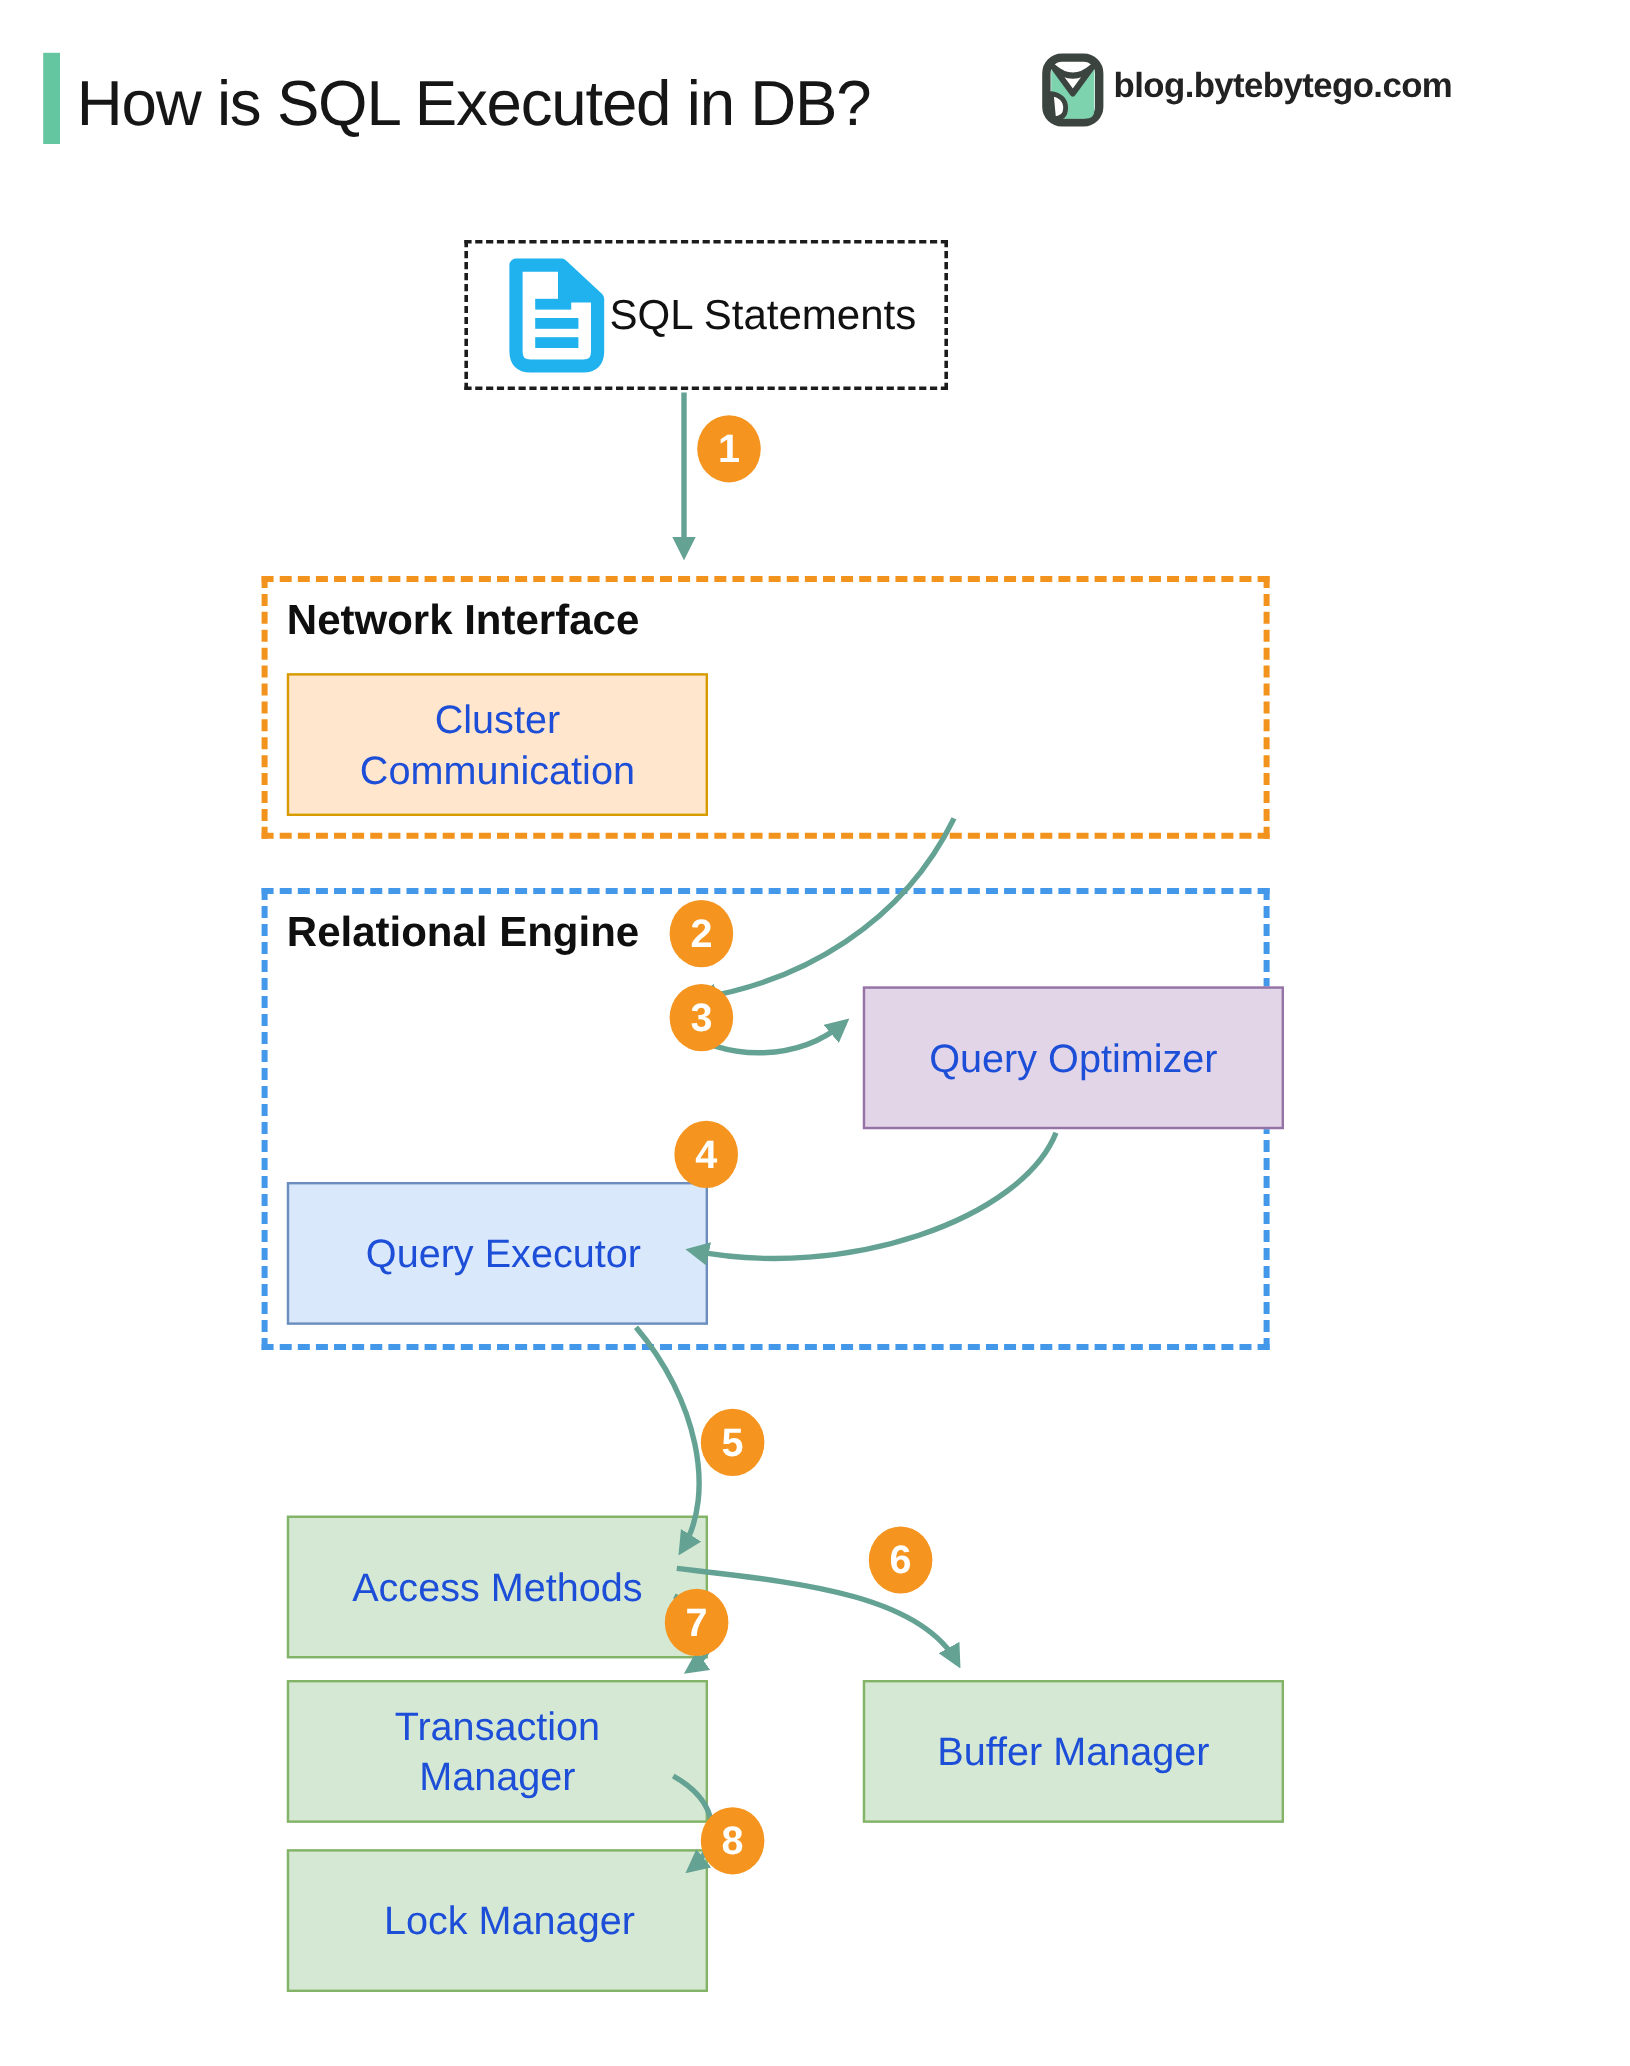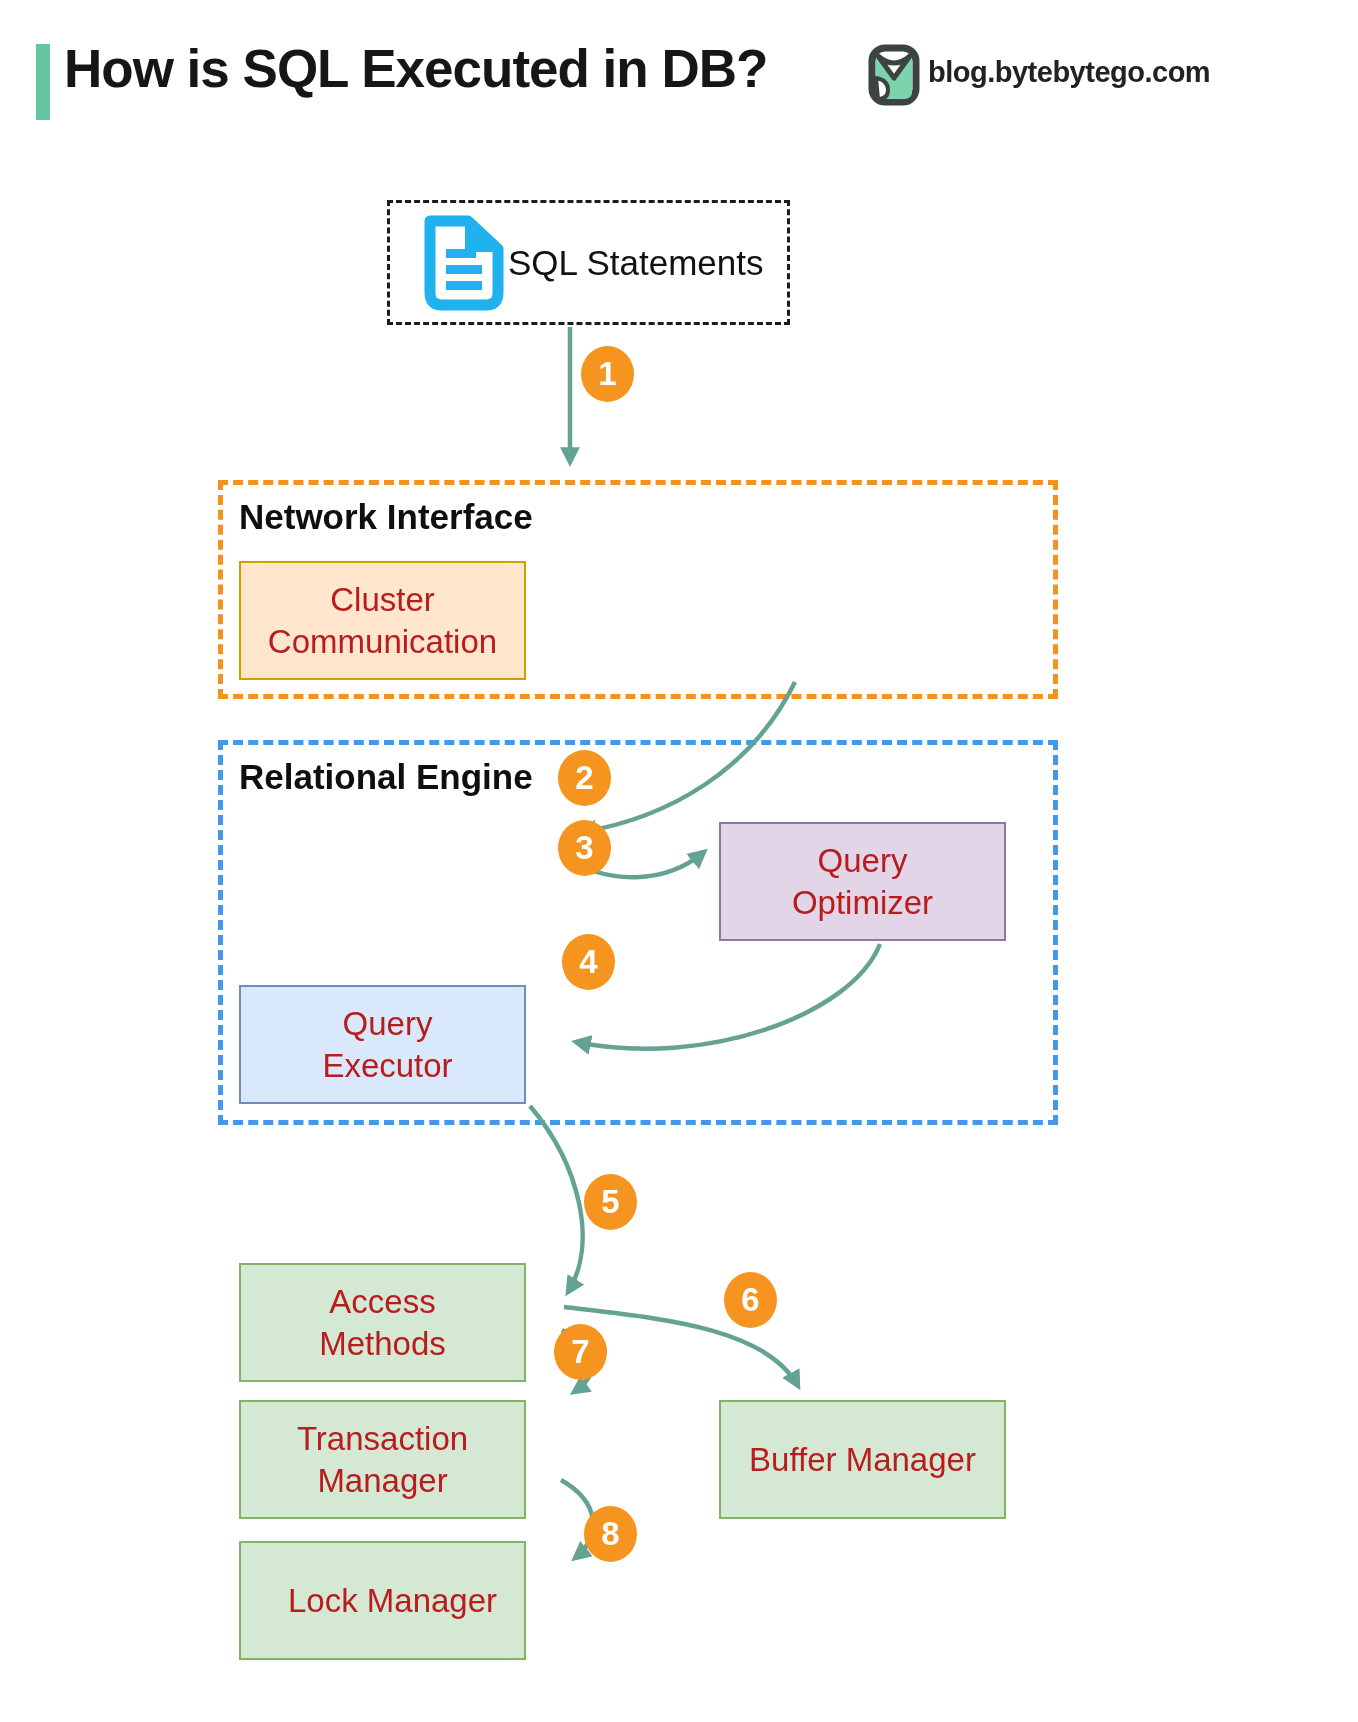--- a/index.html
+++ b/index.html
@@ -1,38 +1,38 @@
 <!DOCTYPE html>
 <html><head>
 <meta charset="utf-8">
 <style>
   html,body{margin:0;padding:0;background:#ffffff;}
   body{font-family:"Liberation Sans", sans-serif;}
   .canvas{position:relative;width:1358px;height:1722px;background:#ffffff;overflow:hidden;}
 
   
   .title-bar{position:absolute;left:36px;top:44px;width:14px;height:76px;background:#63C6A0;}
-  .page-title{position:absolute;left:64px;top:38px;font-size:53px;font-weight:700;color:#161616;letter-spacing:-1px;white-space:nowrap;}
+  .page-title{position:absolute;left:64px;top:56px;font-size:53px;font-weight:400;color:#161616;letter-spacing:-1px;white-space:nowrap;}
   .logo{position:absolute;left:868px;top:44px;width:52px;height:62px;}
   .blog-url{position:absolute;left:928px;top:56px;font-size:29px;font-weight:700;color:#222222;letter-spacing:-0.5px;}
 
   
   .sql-box{position:absolute;left:387px;top:200px;width:403px;height:125px;border:3px dashed #1c1c1c;box-sizing:border-box;display:flex;align-items:center;}
   .sql-icon{width:100px;height:100px;margin-left:18px;flex:0 0 auto;}
   .sql-label{font-size:35px;color:#111;}
 
   
   .section{position:absolute;left:218px;width:840px;box-sizing:border-box;}
   .section-label{position:absolute;left:16px;top:12px;font-size:35px;font-weight:700;color:#0f0f0f;white-space:nowrap;}
   .sec-network{top:480px;height:219px;border:5px dashed #F2931E;}
   .sec-relational{top:740px;height:385px;border:5px dashed #4398E9;}
   .sec-storage{top:1160px;height:520px;border:5px dashed #6A9E97;}
 
   
-  .node{position:absolute;width:287px;height:119px;box-sizing:border-box;border:2px solid;display:flex;align-items:center;justify-content:center;text-align:center;font-size:33px;color:#b91c1c;line-height:1.25;padding:4px 26px;}
+  .node{position:absolute;width:351px;height:119px;box-sizing:border-box;border:2px solid;display:flex;align-items:center;justify-content:center;text-align:center;font-size:33px;color:#1d4ed8;line-height:1.25;padding:4px 26px;}
   .node-orange{background:#FFE6CC;border-color:#D79B00;}
   .node-purple{background:#E1D5E7;border-color:#9673A6;}
   .node-blue{background:#DAE8FC;border-color:#6C8EBF;padding-left:36px;}
   .node-green{background:#D5E8D4;border-color:#82B366;}
 
   .n-cluster{left:239px;top:561px;}
   .n-client{left:719px;top:561px;}
   .n-parser{left:239px;top:822px;}
   .n-optimizer{left:719px;top:822px;}
   .n-executor{left:239px;top:985px;}

